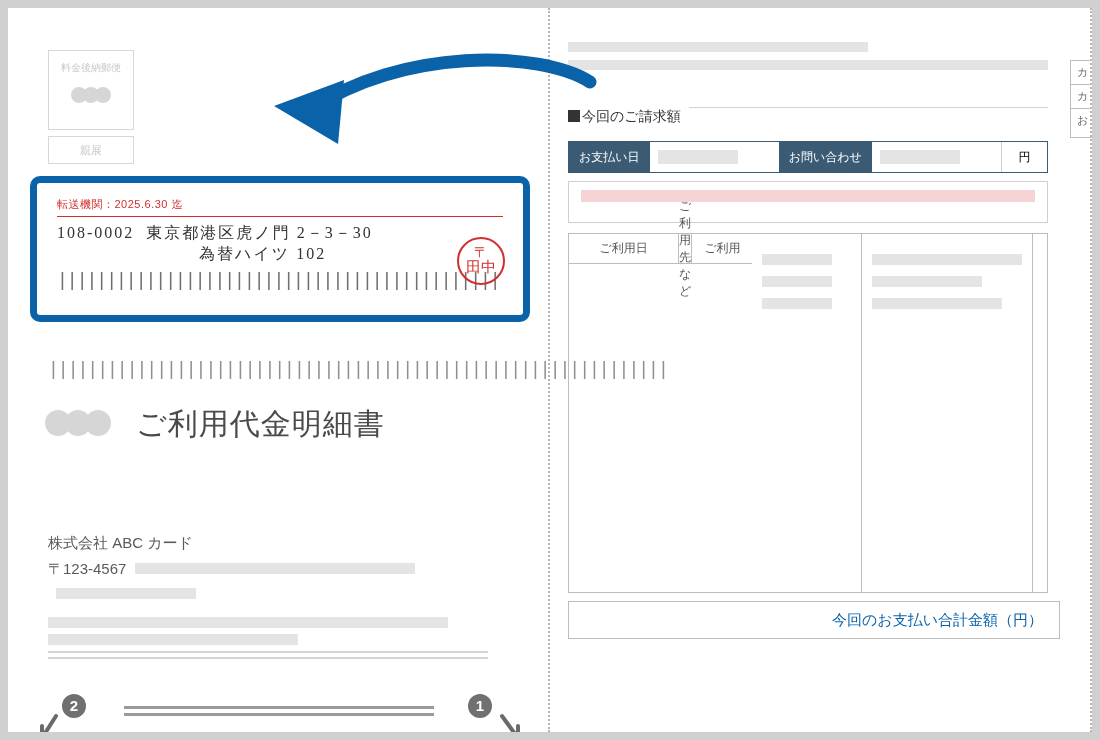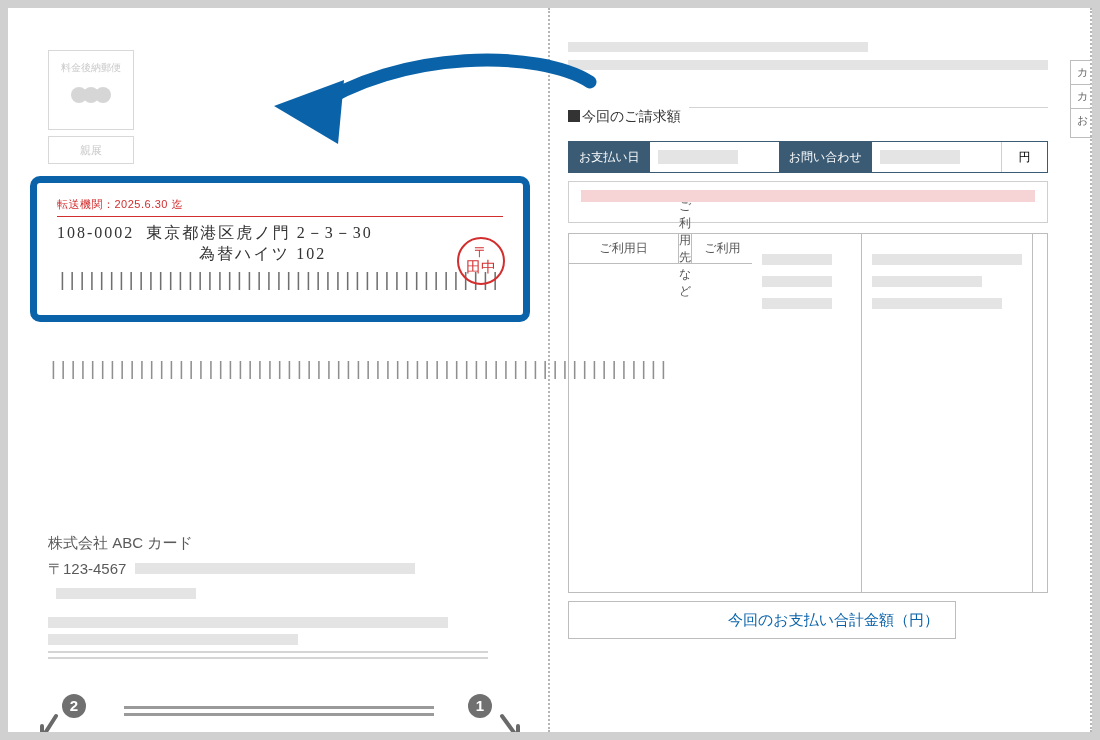--- a/index.html
+++ b/index.html
@@ -62,21 +62,21 @@
   .detail-tbl { border: 1px solid #bdbdbd; width: 480px; margin-top: 10px; height: 360px; display: flex; flex-direction: row; }
   .detail-head { display: flex; border-bottom: 1px solid #bdbdbd; height: 30px; font-size: 12px; color: #555; }
   .detail-head > div { display: flex; align-items: center; justify-content: center; }
   .col1 { width: 110px; border-right: 1px solid #bdbdbd; }
   .col2 { flex: 1; border-right: 1px solid #bdbdbd; }
   .col3 { width: 60px; }
   .detail-body { flex: 1; display: flex; }
   .detail-body .col1, .detail-body .col2 { padding: 14px 10px; }
   .rowph { display: flex; align-items: center; height: 22px; }
 
-  .total-box { border: 1px solid #bdbdbd; width: 388px; height: 38px; margin-top: 8px; display: flex; align-items: center; justify-content: flex-end; padding-right: 16px; font-size: 15px; color: #0a63a9; }
+  .total-box { border: 1px solid #bdbdbd; width: 492px; height: 38px; margin-top: 8px; display: flex; align-items: center; justify-content: flex-end; padding-right: 16px; font-size: 15px; color: #0a63a9; }
 
   .side-box { position: absolute; right: -6px; top: 52px; border: 1px solid #bdbdbd; border-right: none; width: 28px; }
   .side-box div { height: 24px; border-bottom: 1px solid #bdbdbd; font-size: 11px; color: #666; padding: 4px 0 0 6px; }
   .side-box div:last-child { border-bottom: none; height: 28px; }
 
   
   .arrow-svg { position: absolute; left: 232px; top: 32px; }
 </style>
 </head>
 <body>
@@ -102,20 +102,24 @@
       <div class="addr-line2">為替ハイツ 102</div>
       <div class="addr-stamp">
         <div class="t">〒</div>
         <div class="n">田中</div>
       </div>
       <div class="barcode">|||||||||||||||||||||||||||||||||||||||||||||||||||||||||||||||||||||</div>
     </div>
 
     <div class="barcode2">|||||||||||||||||||||||||||||||||||||||||||||||||||||||||||||||</div>
 
+    <div class="doc-title-row">
+      <span class="logo-dots"><span></span><span></span><span></span></span>
+      <span class="doc-title">ご利用代金明細書</span>
+    </div>
 
     <div class="company">
       <div>株式会社 ABC カード</div>
       <div class="row"><span>〒123-4567</span>&nbsp;&nbsp;<span class="ph" style="width:280px"></span></div>
       <div class="row">&nbsp;&nbsp;<span class="ph" style="width:140px"></span></div>
       <div class="row" style="margin-top:10px">
           <span class="ph" style="width:400px"></span>
         </div>
       <div class="row" style="margin-top:6px">
           <span class="ph" style="width:250px"></span>

